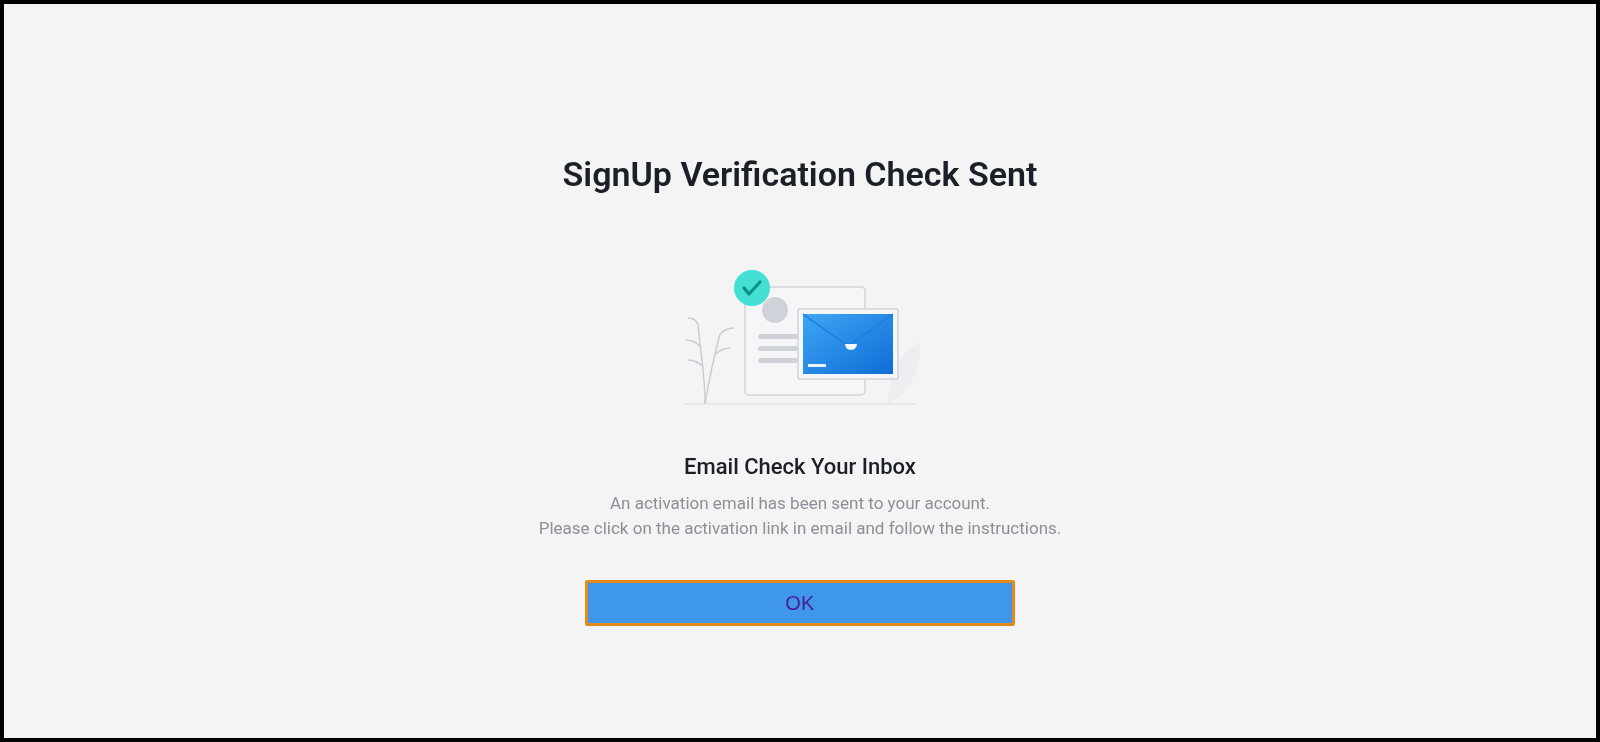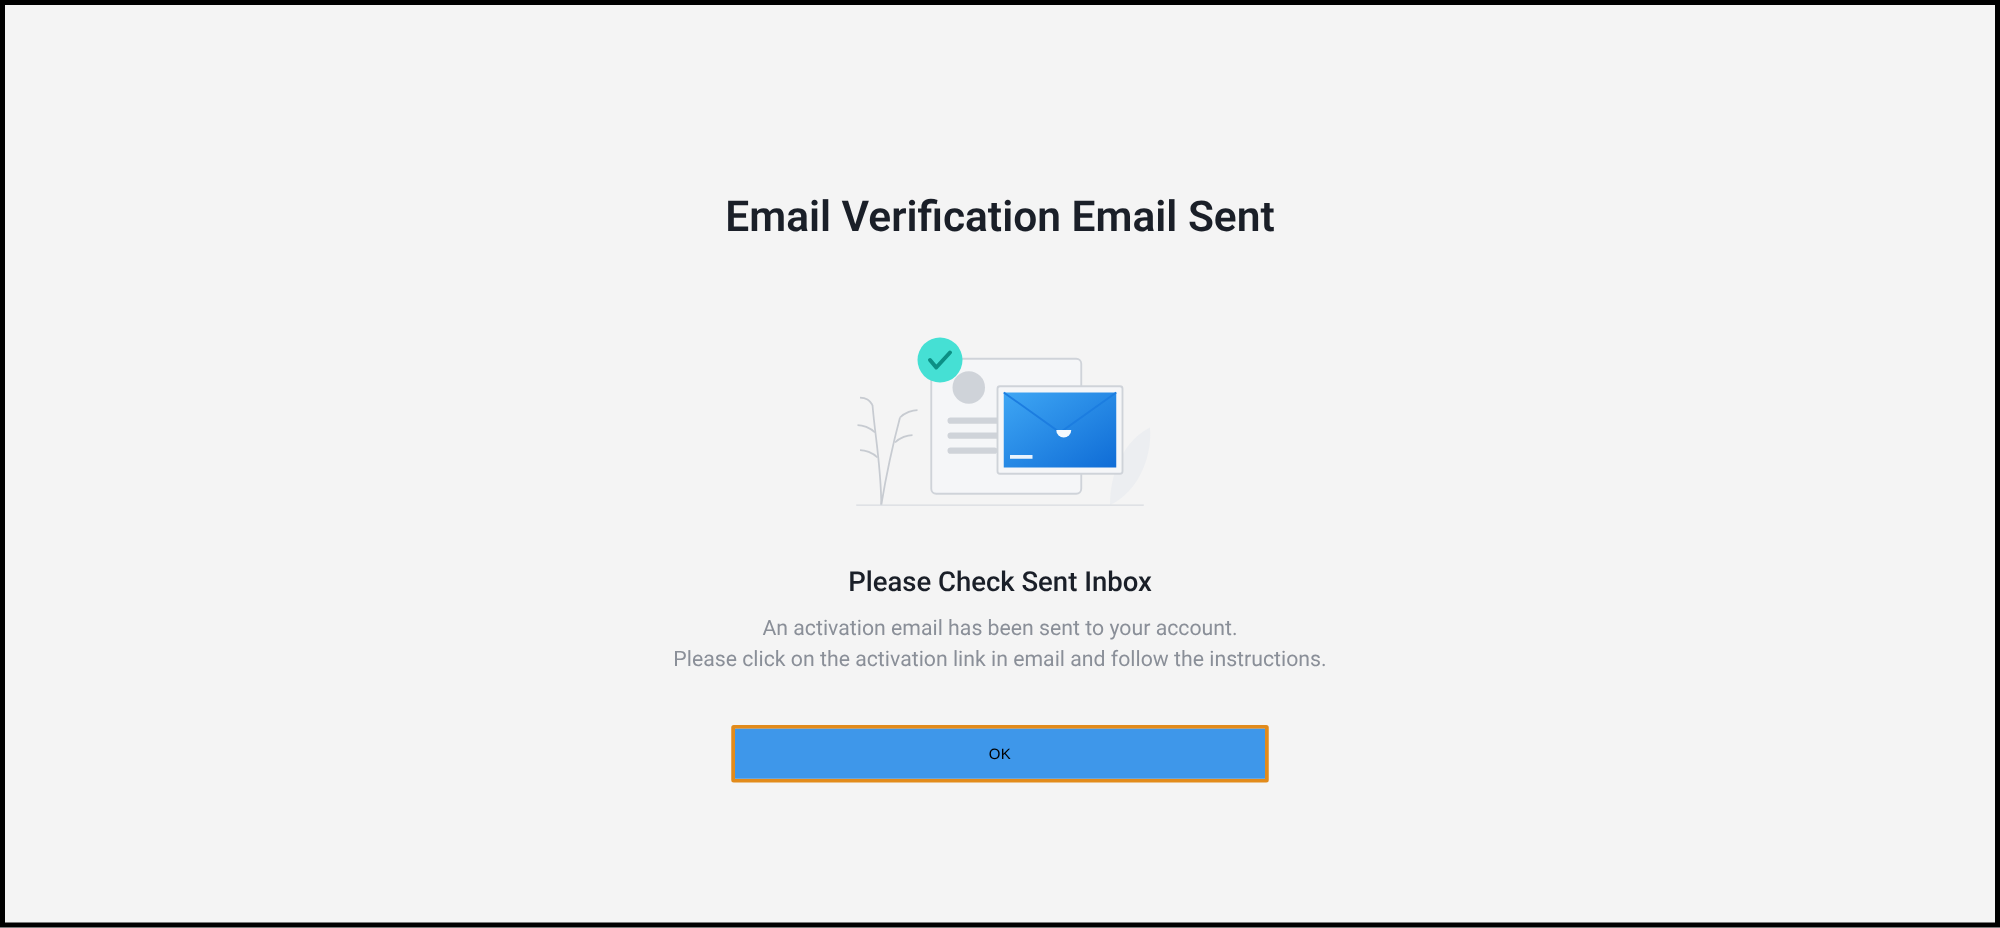--- a/index.html
+++ b/index.html
@@ -44,30 +44,30 @@
     width: 430px;
     border: 3px solid #e28b1b;
     border-radius: 2px;
     padding: 0;
   }
   .ok-btn {
     width: 100%;
     height: 40px;
     background: #3e97ea;
     border: none;
-    color: #000000;
-    font-size: 12px;
+    color: #4c1d95;
+    font-size: 20px;
     letter-spacing: 0.3px;
     cursor: pointer;
   }
 </style>
 </head>
 <body>
 
-<h1 class="title">Email Verification Email Sent</h1>
+<h1 class="title">SignUp Verification Check Sent</h1>
 
 <div class="illustration">
   <svg width="300" height="160" viewBox="0 0 300 160">
 
     <g stroke="#c7cbd1" stroke-width="1.4" fill="none">
       <path d="M55 150 C55 120 50 95 48 70"></path>
       <path d="M48 70 C46 66 42 64 38 64"></path>
       <path d="M50 92 C46 88 40 86 36 86"></path>
       <path d="M52 112 C48 108 42 106 38 106"></path>
       <path d="M55 150 C60 120 66 95 70 80"></path>
@@ -96,20 +96,20 @@
     <path d="M195 90 a6 6 0 0 0 12 0" fill="#ffffff" opacity="0.95"></path>
     <rect x="158" y="110" width="18" height="3" fill="#ffffff" opacity="0.9"></rect>
 
     <circle cx="102" cy="34" r="18" fill="#45e0d4"></circle>
     <path d="M94 34 l5 6 l11 -12" fill="none" stroke="#0c8f85" stroke-width="3.2" stroke-linecap="round" stroke-linejoin="round"></path>
 
     <line x1="35" y1="150" x2="265" y2="150" stroke="#d8dbe0" stroke-width="1"></line>
   </svg>
 </div>
 
-<h2 class="subtitle">Please Check Sent Inbox</h2>
+<h2 class="subtitle">Email Check Your Inbox</h2>
 
 <p class="msg">An activation email has been sent to your account.</p>
 <p class="msg">Please click on the activation link in email and follow the instructions.</p>
 
 <div class="btn-wrap">
   <button class="ok-btn">OK</button>
 </div>
 
 </body></html>

